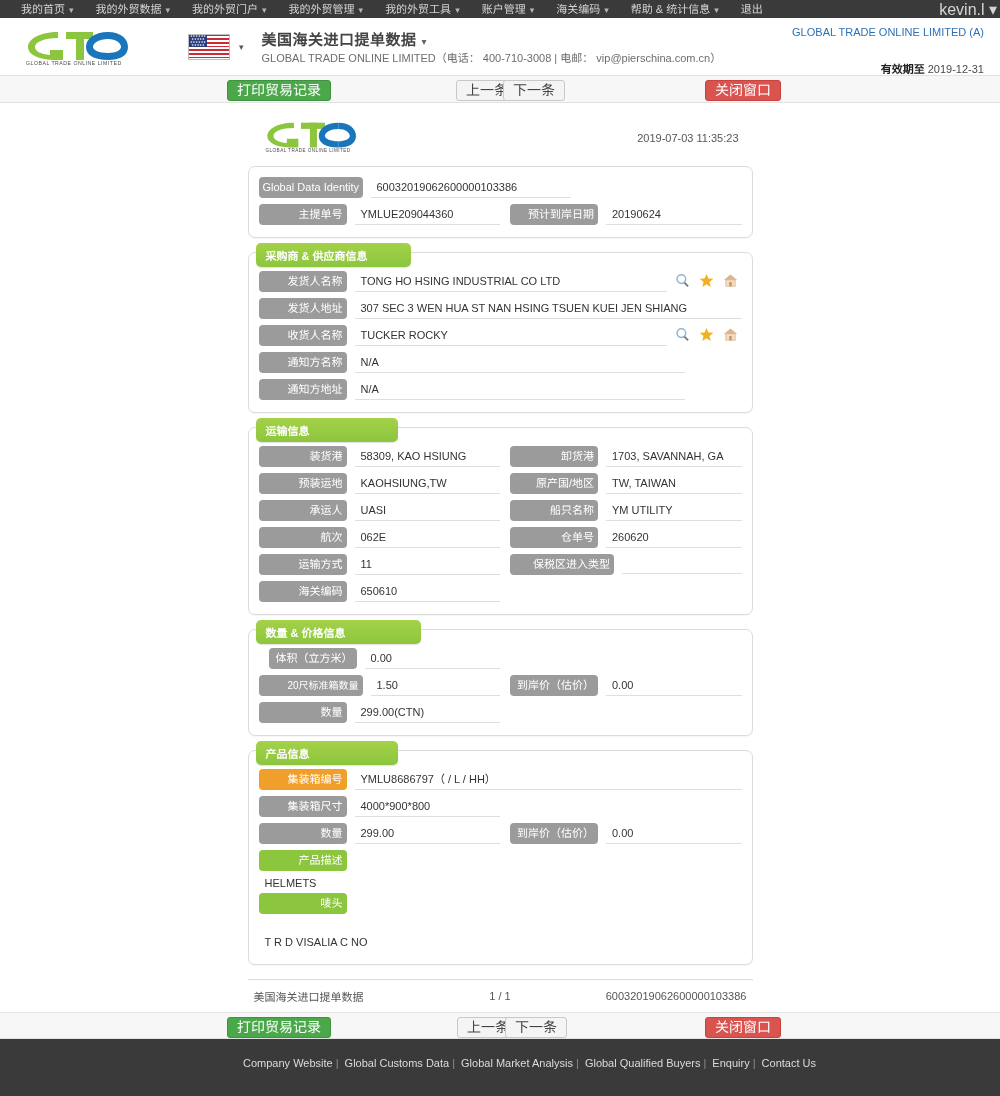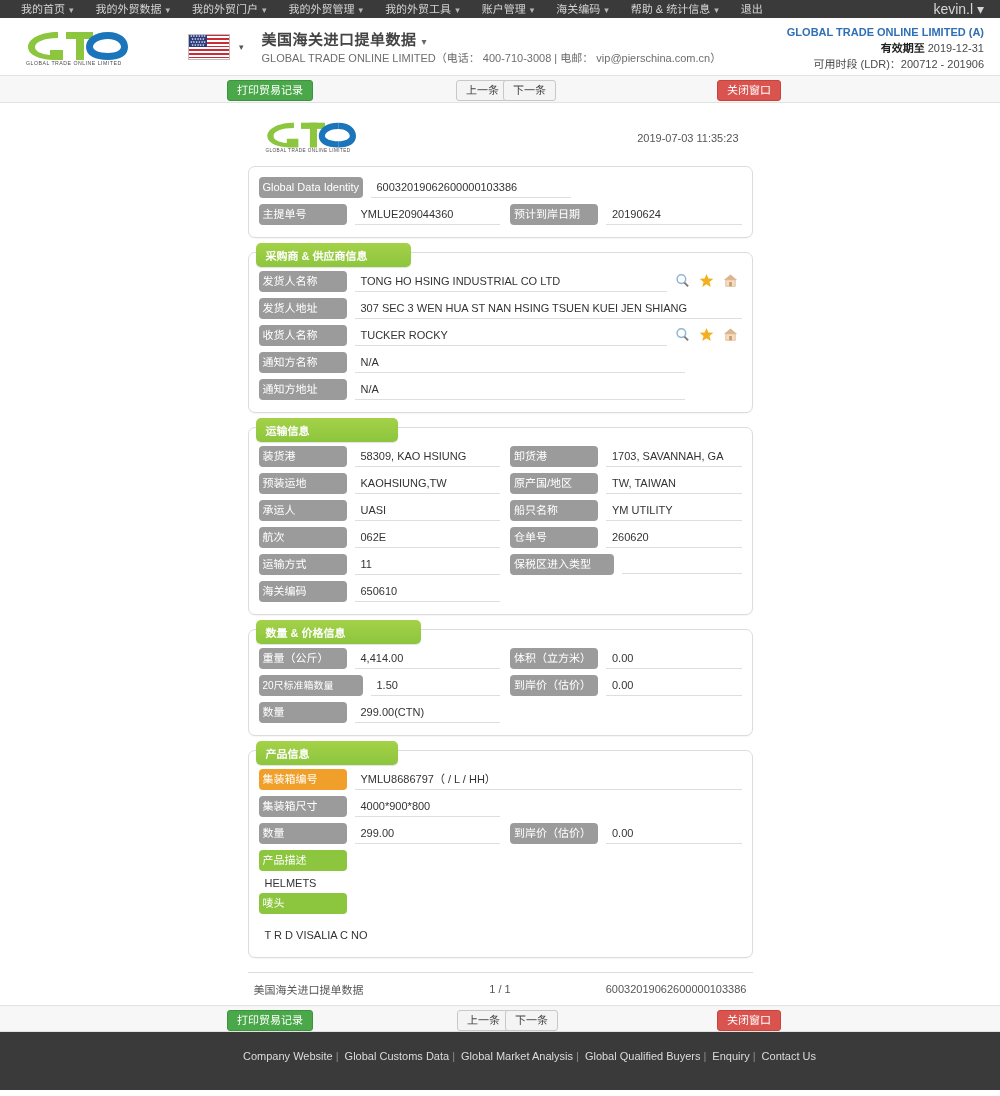--- a/index.html
+++ b/index.html
@@ -27,23 +27,23 @@
     color: #d4d4d4;
     font-size: 11px;
     padding: 0 11px;
     line-height: 18px;
     white-space: nowrap;
     cursor: pointer;
   }
   .topnav .nav-item .caret { margin-left: 4px; font-size: 9px; color: #b5b5b5; }
   .topnav .user-box {
     position: absolute;
-    right: 16px;
+    right: 3px;
     color: #d4d4d4;
-    font-size: 14px;
+    font-size: 16px;
     white-space: nowrap;
     cursor: pointer;
     text-align: right;
   }
 
   
   .header {
     height: 58px;
     background: #ffffff;
     border-bottom: 1px solid #e2e2e2;
@@ -80,36 +80,36 @@
   .title-block .t1 {
     font-size: 15px; color: #444; font-weight: bold;
     letter-spacing: .5px;
   }
   .title-block .t1 .caret { font-size: 10px; color: #666; font-weight: normal; margin-left: 5px;}
   .title-block .t2 { font-size: 11px; color: #6d6d6d; }
   .acct-block {
     position: absolute; right: 16px; top: 6px;
     text-align: right; line-height: 16px;
   }
-  .acct-block .a1 { color: #2f6fb5; font-size: 11px; font-weight: bold; }
-  .acct-block .a2 { color: #4a4a4a; font-size: 11px; }
+  .acct-block .a1 { color: #2f6fb5; font-size: 11px; font-weight: normal; }
+  .acct-block .a2 { color: #4a4a4a; font-size: 11px; margin-top: 21px; }
   .acct-block .a2 b { color: #1f1f1f; }
   .acct-block .a3 { color: #4a4a4a; font-size: 11px; }
 
   
   .toolbar {
     height: 27px;
     background: #f7f7f7;
     border-bottom: 1px solid #e2e2e2;
     position: relative;
   }
   .toolbar.bottom { border-top: 1px solid #e2e2e2; border-bottom: 1px solid #e2e2e2;}
   .btn {
     position: absolute; top: 4px;
-    font-size: 11px;
+    font-size: 14px;
     padding: 3px 9px;
     border-radius: 3px;
     border: 1px solid transparent;
     cursor: pointer;
     line-height: 13px;
     white-space: nowrap;
   }
   .btn-green { background: #4aa84a; color: #fff; left: 227px; border-color:#3e943e; }
   .btn-default { background: #f4f4f4; color: #444; border-color: #c8c8c8; }
   .btn-prev { left: 456px; }
@@ -152,21 +152,21 @@
   .row { display: flex; align-items: center; margin-bottom: 6px; }
   .cell { display: flex; align-items: center; }
   .cell.half { width: 50%; }
   .cell.full { width: 100%; }
 
   .lbl {
     background: #9b9b9b;
     color: #ffffff;
     font-size: 11px;
     border-radius: 4px;
-    text-align: left;
+    text-align: right;
     padding: 4px 4px;
     line-height: 13px;
     flex: 0 0 auto;
     width: 88px;
     white-space: nowrap;
     overflow: hidden;
   }
   .lbl.wide { width: 104px; }
   .lbl.orange { background: #f0a02a; }
   .lbl.green { background: #8cc63e; }
@@ -459,24 +459,20 @@
               <div class="lbl">海关编码</div>
               <div class="val">650610</div>
             </div>
           <div class="cell half"></div>
         </div>
       </div>
 
       <div class="panel titled">
         <div class="sec-title" style="min-width:165px">数量 &amp; 价格信息</div>
         <div class="row">
-          <div class="cell half">
-              <div class="lbl">重量（公斤）</div>
-              <div class="val">4,414.00</div>
-            </div>
           <div class="cell half" style="padding-left:10px">
               <div class="lbl">体积（立方米）</div>
               <div class="val">0.00</div>
             </div>
         </div>
         <div class="row">
           <div class="cell half">
               <div class="lbl wide" style="font-size:10px">20尺标准箱数量</div>
               <div class="val">1.50</div>
             </div>
@@ -515,21 +511,21 @@
             </div>
           <div class="cell half" style="padding-left:10px">
               <div class="lbl">到岸价（估价）</div>
               <div class="val">0.00</div>
             </div>
         </div>
         <div class="row" style="margin-bottom:0">
           <div class="lbl green">产品描述</div>
         </div>
         <div class="desc-text">HELMETS</div>
-        <div class="row" style="margin-bottom:9px">
+        <div class="row" style="margin-bottom:16px">
           <div class="lbl green">唛头</div>
         </div>
         <div class="desc-text">T R D VISALIA C NO</div>
       </div>
 
       <div class="doc-foot">
         <div class="f1">美国海关进口提单数据</div>
         <div class="f2">1 / 1</div>
         <div class="f3">60032019062600000103386</div>
       </div>

